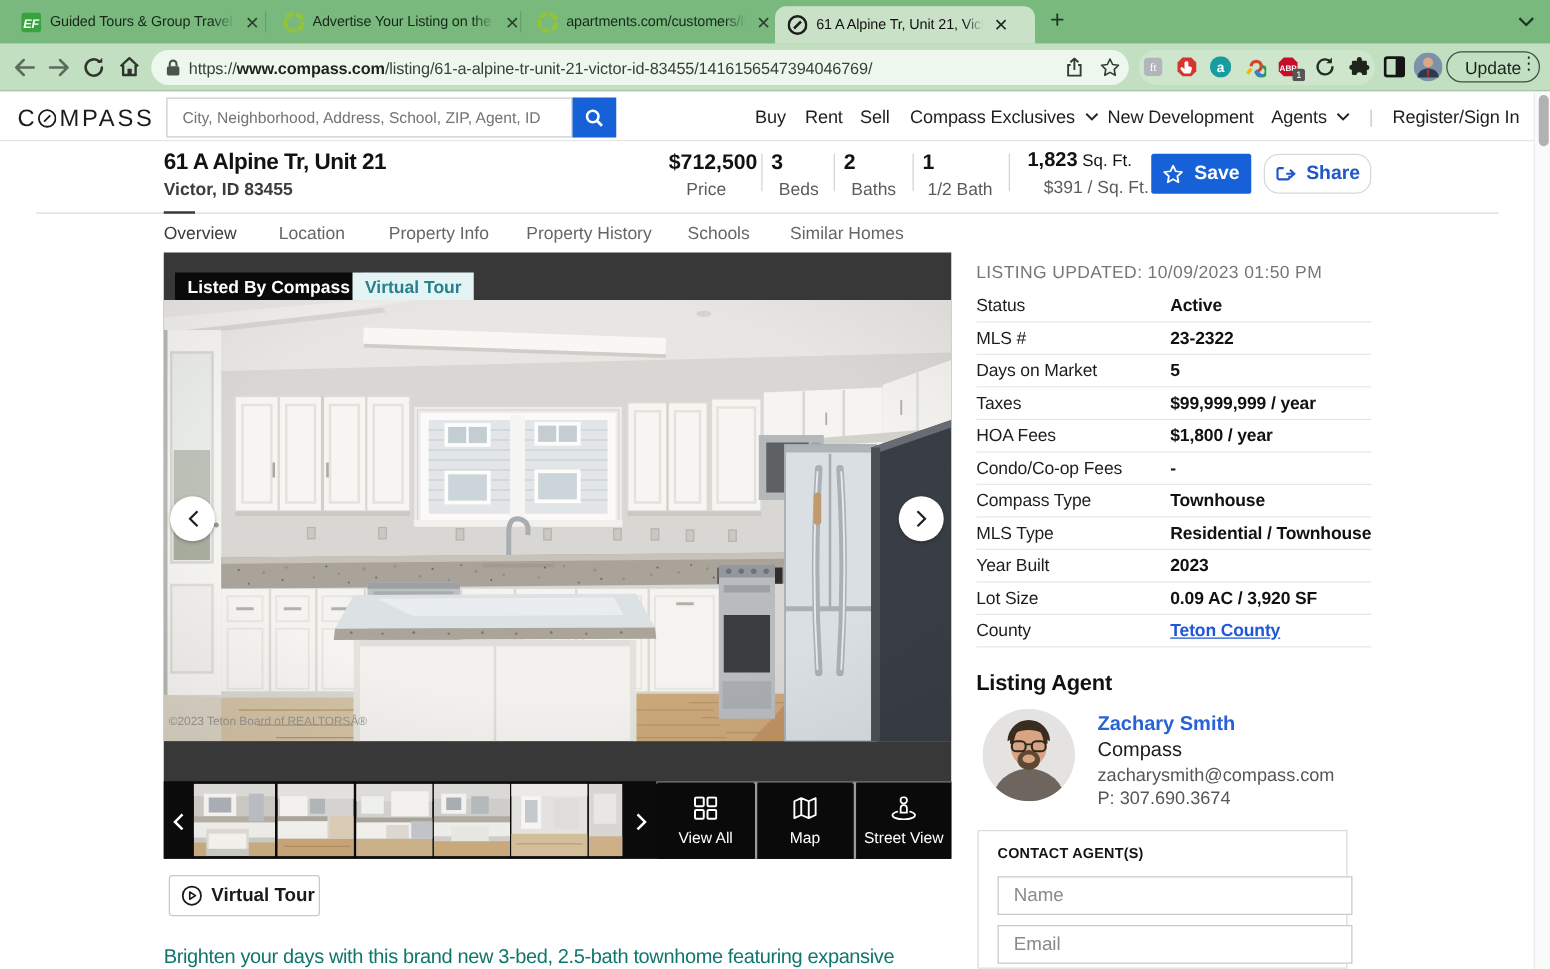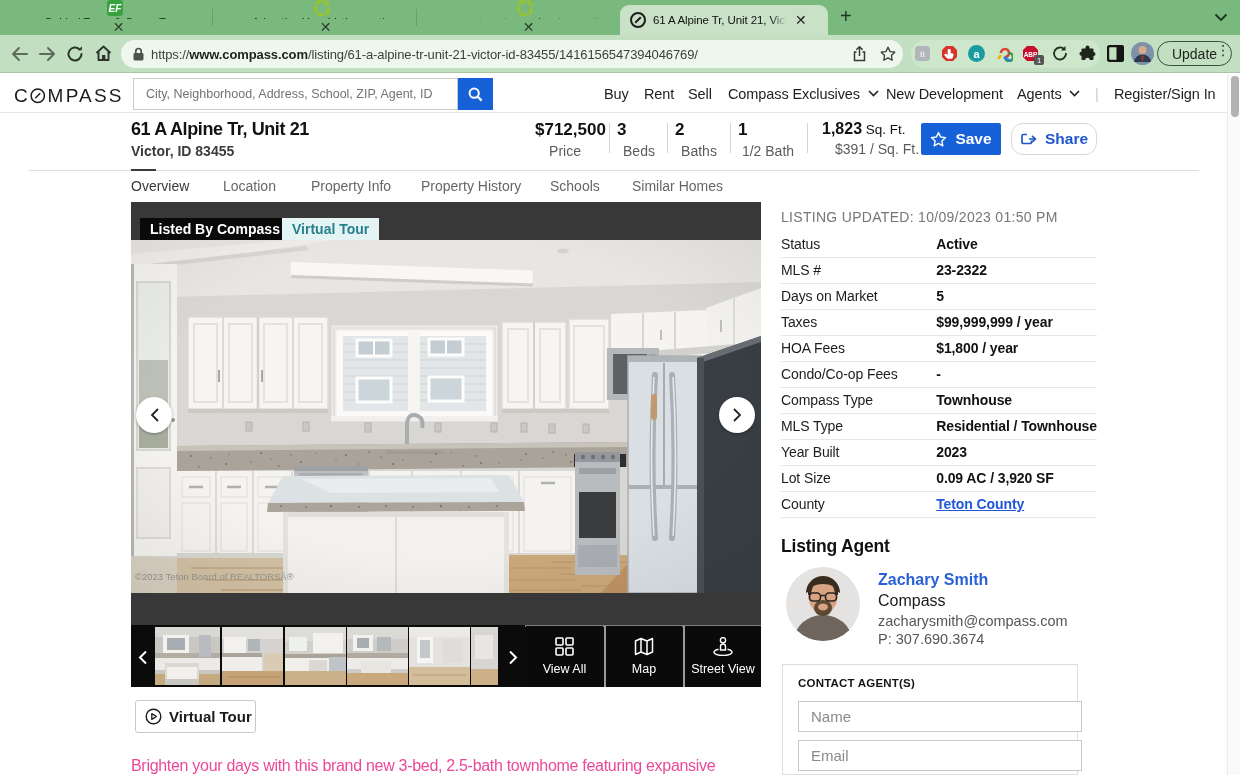--- a/index.html
+++ b/index.html
@@ -1,21 +1,21 @@
 <!DOCTYPE html>
 <html><head>
 <meta charset="utf-8">
 <style>
   * { margin:0; padding:0; box-sizing:border-box; }
   html,body { width:1240px; height:775px; overflow:hidden; background:#fff;
     font-family:"Liberation Sans", sans-serif; }
   .abs { position:absolute; }
   
   #tabstrip { position:absolute; left:0; top:0; width:1240px; height:35px; background:#7ab97d; }
-  .tab { position:absolute; top:0; height:35px; display:flex; align-items:center;flex-direction:column; }
+  .tab { position:absolute; top:0; height:35px; display:flex; align-items:center; }
   .tabtitle { font-size:11.5px; letter-spacing:-0.1px; -webkit-mask-image:linear-gradient(90deg,#000 88%,transparent); color:#17281a; white-space:nowrap; overflow:hidden; }
   .tabx { color:#2c3e2e; font-size:14px; margin-left:8px; }
   .tabsep { position:absolute; top:9px; width:1px; height:17px; background:#64a268; }
   #activetab { position:absolute; left:620px; top:5px; width:208px; height:30px;
      background:#c9e2c7; border-radius:9px 9px 0 0; display:flex; align-items:center; padding-left:10px;}
   
   #toolbar { position:absolute; left:0; top:35px; width:1240px; height:38px; background:#c3dfc2;
       border-bottom:1px solid #a9c7a8; }
   #addrpill { position:absolute; left:121px; top:5px; width:782px; height:28px; background:#eef7ee; border-radius:14px; }
   #extpill { position:absolute; left:911px; top:5px; width:189px; height:28px; background:#cee6cc; border-radius:14px; }
@@ -49,21 +49,21 @@
   .badge2 { position:absolute; left:151px; top:16px; height:22px; background:#e4f3f3; color:#28808d; font-weight:bold;
      font-size:14px; display:flex; align-items:center; padding:0 10px; }
   .galarrow { position:absolute; top:195px; width:36px; height:36px; background:#fff; border-radius:50%;
      display:flex; align-items:center; justify-content:center; box-shadow:0 1px 3px rgba(0,0,0,0.3);}
   #thumbstrip { position:absolute; left:0; top:423px; width:630px; height:62px; background:#0b0b0b; }
   .tile { position:absolute; top:1px; height:61px; background:#0a0a0a; color:#fff; text-align:center; }
   .tilelab { font-size:12.5px; color:#fff; margin-top:2px; }
   
   #vtbtn { position:absolute; left:135px; top:626px; width:121px; height:33px; border:1px solid #c9c9c9; border-radius:3px;
      background:#fff; display:flex; align-items:center; font-size:15px; font-weight:bold; color:#1b1b1b; }
-  #desc { position:absolute; left:131px; top:683px; width:680px; white-space:nowrap; font-size:16px; letter-spacing:-0.3px; color:#ec4899; }
+  #desc { position:absolute; left:131px; top:683px; width:680px; white-space:nowrap; font-size:16px; letter-spacing:-0.3px; color:#0f766e; }
   
   #rcol { position:absolute; left:781px; top:130px; width:316px; }
   #lupdated { font-size:14px; color:#767676; letter-spacing:0.3px; margin-top:5px; }
   table.details { border-collapse:collapse; width:316px; margin-top:6px; }
   table.details td { white-space:nowrap; font-size:14px; letter-spacing:-0.1px; color:#1d1d1d; height:26px; border-bottom:1px solid #e7e7e7; padding:0; vertical-align:middle;}
   table.details td.val { font-weight:bold; color:#111; }
   #agent-h { position:absolute; left:781px; top:462px; font-size:17.5px; font-weight:bold; color:#111; letter-spacing:-0.2px;}
   #contactbox { position:absolute; left:782px; top:590px; width:296px; height:111px; border:1px solid #ddd; background:#fff; }
   .cinput { position:absolute; left:15px; width:284px; height:31px; border:1px solid #c9c9c9; font-size:15px; color:#8a8a8a;
      display:flex; align-items:center; padding-left:12px; background:#fff;}

